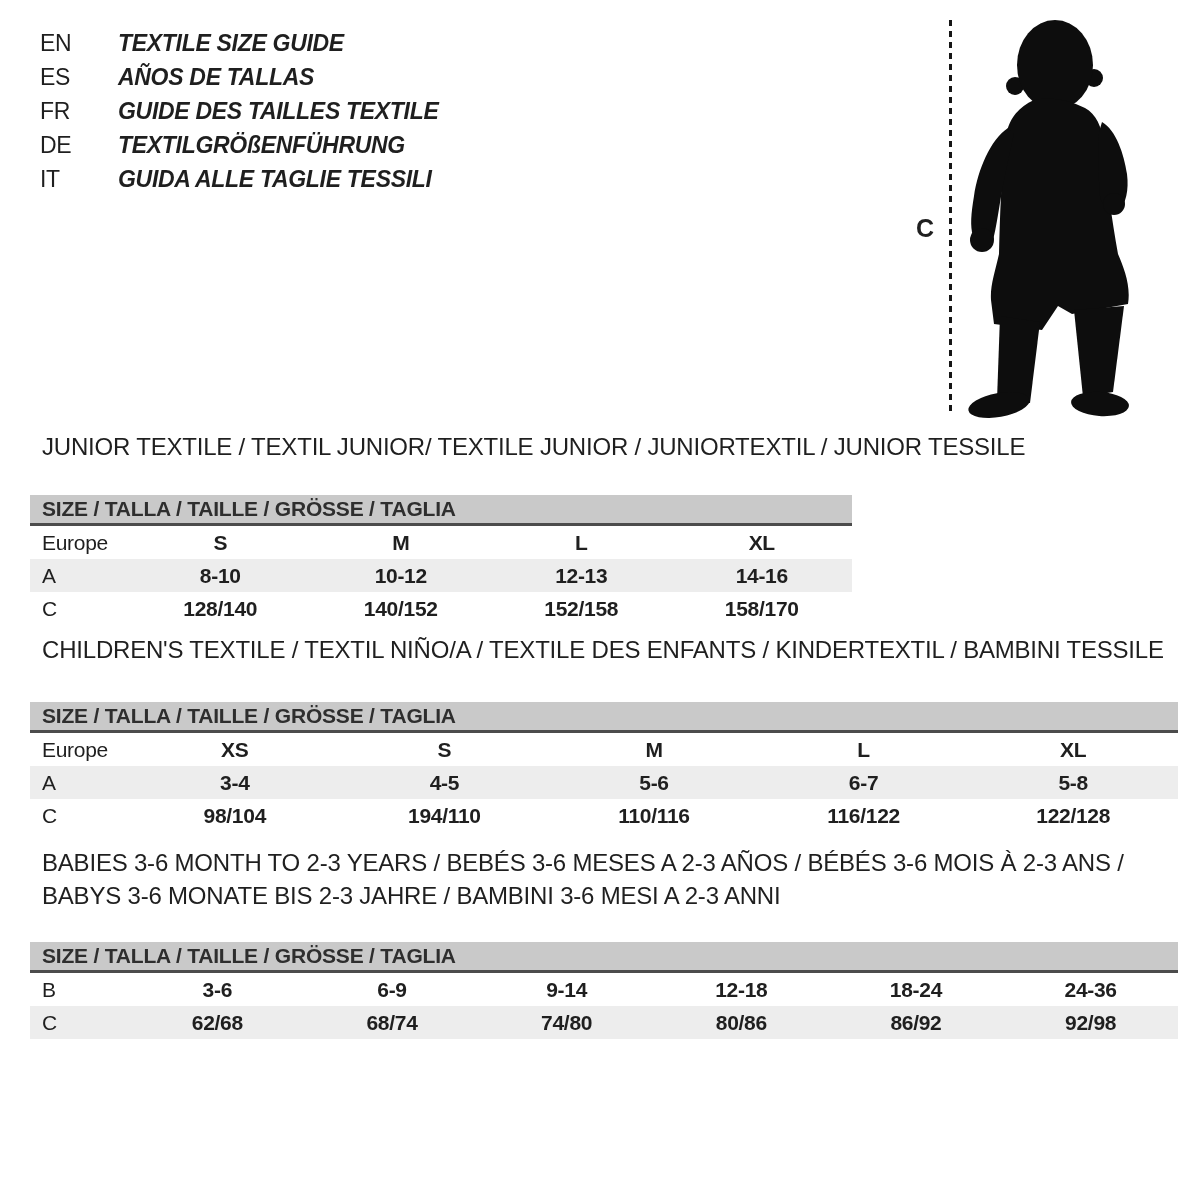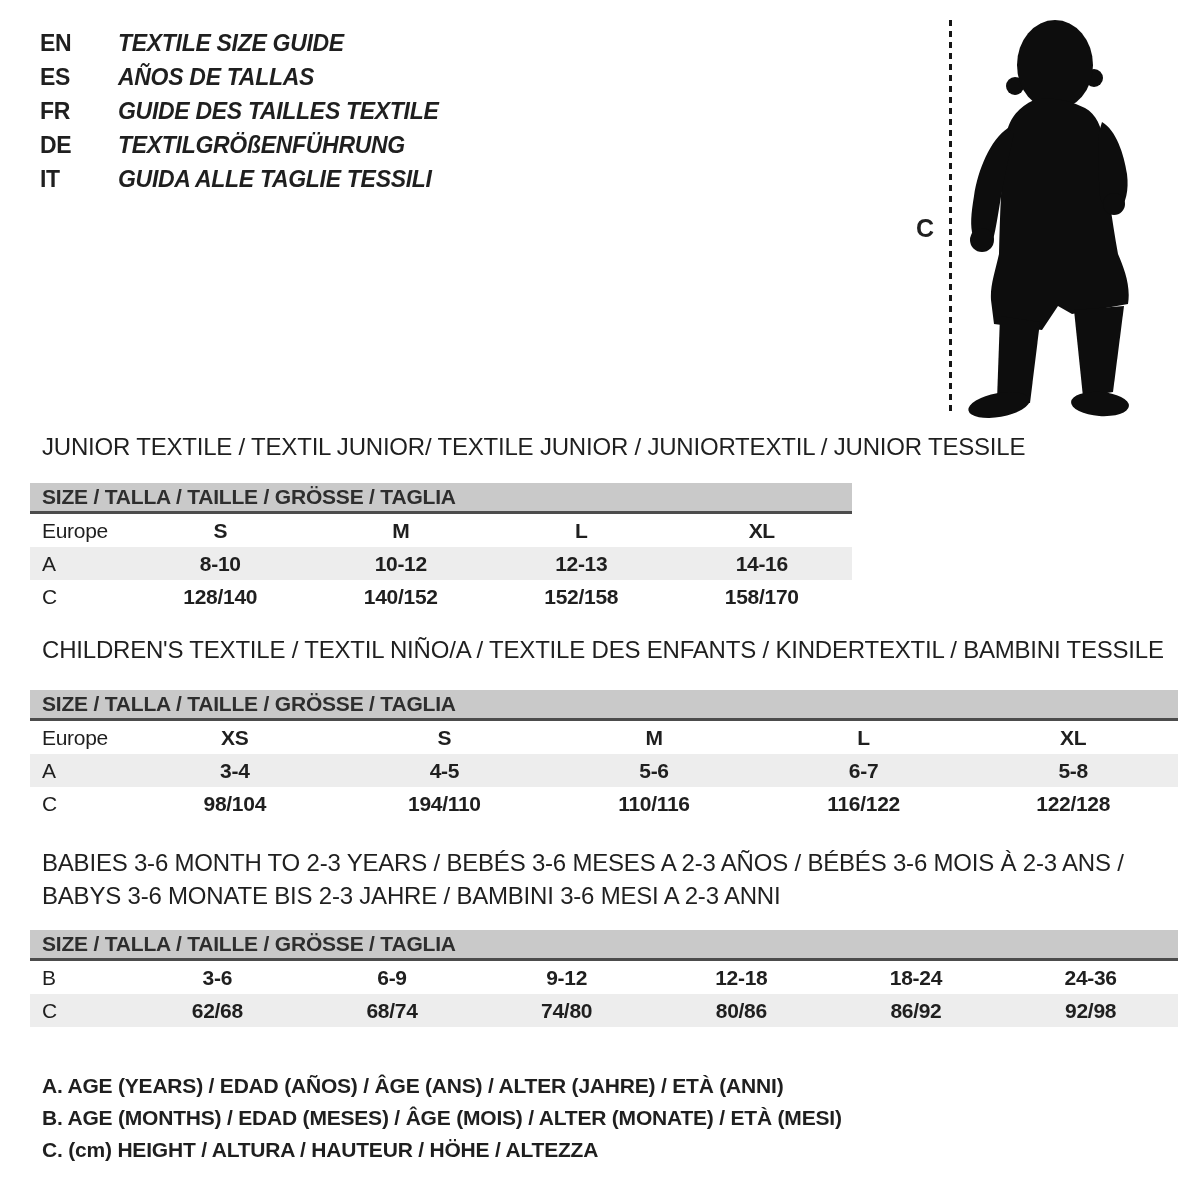--- a/index.html
+++ b/index.html
@@ -3,38 +3,38 @@
 <meta charset="utf-8">
 <style>
   html,body{margin:0;padding:0;background:#fff;}
   .page{
     position:relative;width:1200px;height:1200px;background:#ffffff;overflow:hidden;
     font-family:"Liberation Sans","DejaVu Sans",sans-serif;color:#1f1f1f;
   }
   
   .lang-list{position:absolute;left:40px;top:26px;}
   .lang-row{display:flex;height:34px;align-items:center;}
-  .lang-code{width:78px;font-size:23px;font-weight:700;letter-spacing:-0.3px;}
+  .lang-code{width:78px;font-size:23px;font-weight:400;letter-spacing:-0.3px;}
   .lang-label{font-size:23px;font-weight:700;letter-spacing:-0.3px;white-space:nowrap;font-style:italic;}
   
   .measure-line{
     position:absolute;left:949px;top:20px;width:3px;height:396px;
     background:repeating-linear-gradient(to bottom,#161616 0 6px,transparent 6px 11px);
   }
   .measure-label{position:absolute;left:916px;top:214px;font-size:25px;font-weight:700;}
   .toddler{position:absolute;left:952px;top:14px;width:192px;height:406px;}
   
   .section-title{position:absolute;left:42px;font-size:24px;font-weight:400;letter-spacing:-0.2px;white-space:nowrap;}
   .st-junior{top:433px;}
   .st-children{top:636px;}
   .st-babies{top:846px;line-height:33px;}
   
   .size-table{
     position:absolute;border-collapse:collapse;table-layout:fixed;
-    font-size:21px;color:#1f1f1f;
+    font-size:21px;color:#1f1f1f;margin-top:12px;
   }
   .t-junior{left:30px;top:483px;width:822px;}
   .t-children{left:30px;top:690px;width:1148px;}
   .t-babies{left:30px;top:930px;width:1148px;}
   .size-table th.size-head{
     background:#c9c9c9;text-align:left;height:28px;padding:0 0 0 12px;
     border-bottom:3px solid #4c4c4c;font-size:21px;font-weight:700;color:#2e2e2e;
     letter-spacing:-0.2px;
   }
   .size-table td{height:33px;text-align:center;padding:0;font-weight:700;letter-spacing:-0.3px;}
@@ -200,36 +200,31 @@
       <thead>
         <tr>
           <th class="size-head" colspan="7">SIZE / TALLA / TAILLE / GRÖSSE / TAGLIA</th>
         </tr>
       </thead>
       <tbody>
         <tr class="">
           <td class="rowlabel">B</td>
           <td>3-6</td>
           <td>6-9</td>
-          <td>9-12</td>
+          <td>9-14</td>
           <td>12-18</td>
           <td>18-24</td>
           <td>24-36</td>
         </tr>
         <tr class="shaded">
           <td class="rowlabel">C</td>
           <td>62/68</td>
           <td>68/74</td>
           <td>74/80</td>
           <td>80/86</td>
           <td>86/92</td>
           <td>92/98</td>
         </tr>
       </tbody>
     </table>
 
-  <div class="legend">
-    <div>A. AGE (YEARS) / EDAD (AÑOS) / ÂGE (ANS) / ALTER (JAHRE) / ETÀ (ANNI)</div>
-    <div>B. AGE (MONTHS) / EDAD (MESES) / ÂGE (MOIS) / ALTER (MONATE) / ETÀ (MESI)</div>
-    <div>C. (cm) HEIGHT / ALTURA / HAUTEUR / HÖHE / ALTEZZA</div>
-  </div>
 
 </div>
 
 </body></html>

